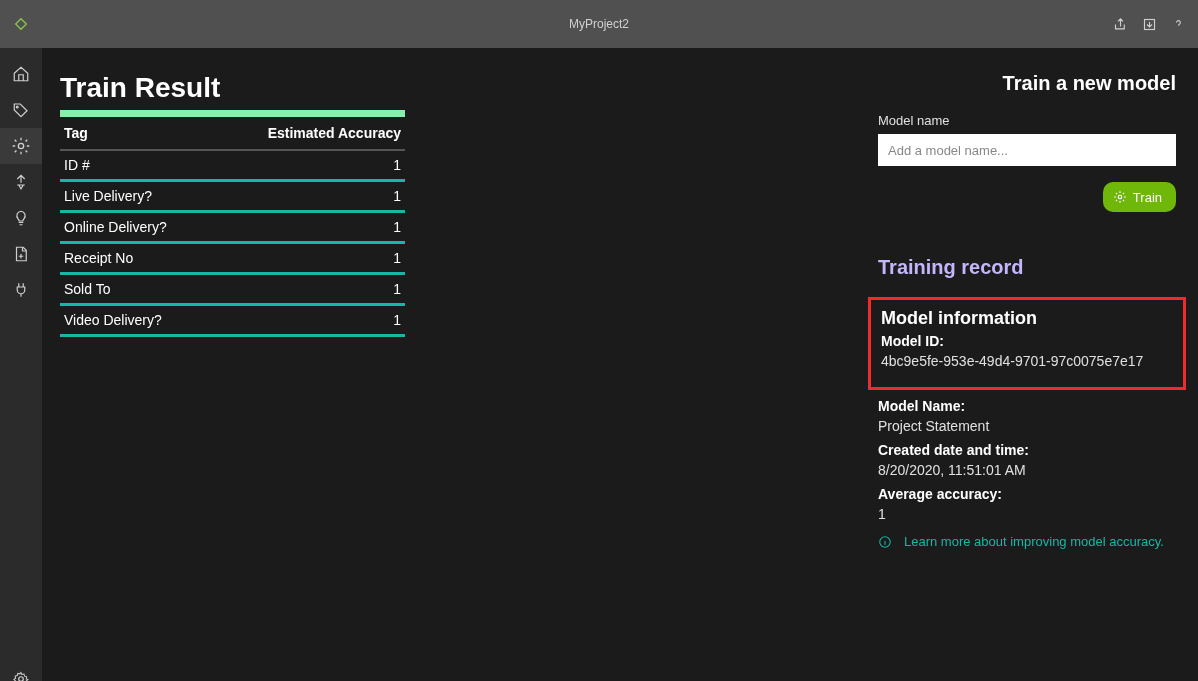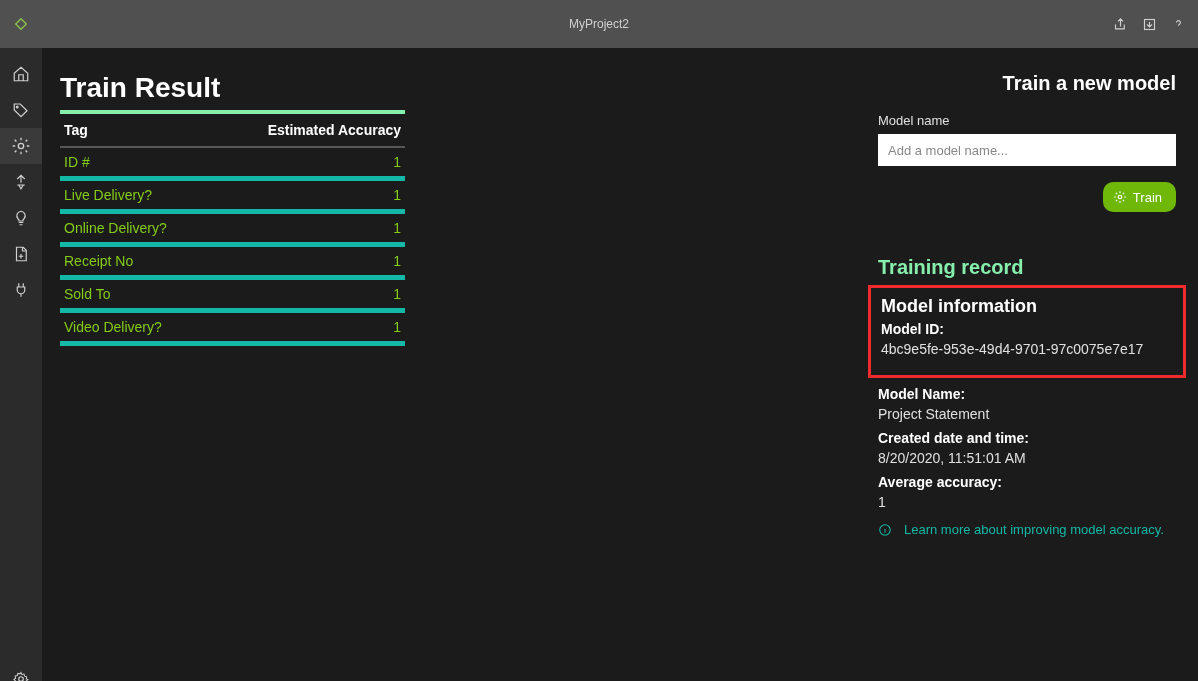--- a/index.html
+++ b/index.html
@@ -11,32 +11,32 @@
   .titlebar .actions .ticon { cursor:pointer; display:flex; align-items:center; }
   .app-body { display:flex; height: calc(681px - 32px); }
   .sidebar { width: 42px; background:#2b2b2b; display:flex; flex-direction:column; align-items:center; padding-top:8px; }
   .sidebar .nav-icon { width:42px; height:36px; display:flex; align-items:center; justify-content:center; color:#cfcfcf; cursor:pointer; }
   .sidebar .nav-icon.active { background:#3a3a3a; }
   .sidebar .spacer { flex:1; }
   .main { flex:1; background:#1b1b1b; padding: 24px 26px 0 18px; overflow:hidden; }
   .main h1 { font-size:28px; font-weight:600; color:#ffffff; margin-bottom:6px; }
   .model-id-line { font-size:14px; color:#e0e0e0; margin-bottom:22px; }
   table.results { width: 345px; border-collapse: collapse; font-size:14px; }
-  table.results th { text-align:left; font-weight:700; padding:8px 4px; border-top:4px solid #86efac; border-bottom:2px solid #565656; color:#fff; }
+  table.results th { text-align:left; font-weight:700; padding:8px 4px; border-top:7px solid #86efac; border-bottom:2px solid #565656; color:#fff; }
   table.results th.right, table.results td.right { text-align:right; }
-  table.results td { padding:6px 4px; border-bottom:5px solid #14b8a6; color:#84cc16; }
+  table.results td { padding:6px 4px; border-bottom:3px solid #14b8a6; color:#ffffff; }
   .right-panel { width: 340px; background:#1b1b1b; padding: 24px 22px 0 20px; }
   .right-panel h2 { font-size:20px; font-weight:600; color:#ffffff; margin-bottom:18px;text-align:right; }
   .fld-label { font-size:13px; color:#e0e0e0; margin-bottom:6px; display:block; }
   .model-name-input { width:100%; height:32px; background:#ffffff; border:none; padding:0 10px; font-size:13px; color:#333; outline:none; }
   .model-name-input::placeholder { color:#888; }
   .train-btn-row { display:flex; justify-content:flex-end; margin-top:16px; }
   .train-btn { background:#6fb709; color:#fff; border:none; height:30px; padding:0 14px 0 10px; font-size:13px; display:flex; align-items:center; gap:6px; cursor:pointer; border-radius:10px; }
   .section-gap { height:44px; }
-  .record-title { font-size:20px; font-weight:600; color:#86efac; margin-bottom:6px; }
+  .record-title { font-size:20px; font-weight:600; color:#c4b5fd; margin-bottom:18px; }
   .highlight-box { border:3px solid #ef2b2b; padding:8px 10px 10px 10px; margin-bottom:8px; margin-left:-10px; margin-right:-10px; }
   .info-heading { font-size:18px; font-weight:600; color:#ffffff; }
   .info-label { font-size:14px; font-weight:600; color:#ffffff; margin-top:4px; }
   .info-value { font-size:14px; color:#e0e0e0; margin-top:4px; margin-bottom:8px; }
   .learn-row { display:flex; align-items:center; gap:12px; font-size:13px; color:#14b8a6; margin-top:12px; }
   svg { display:block; }
 </style>
 </head>
 <body>
 

